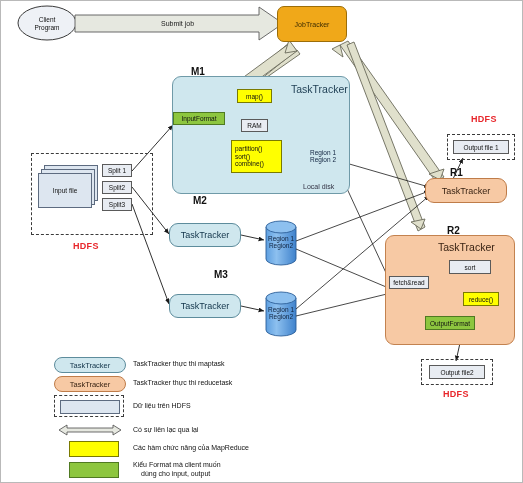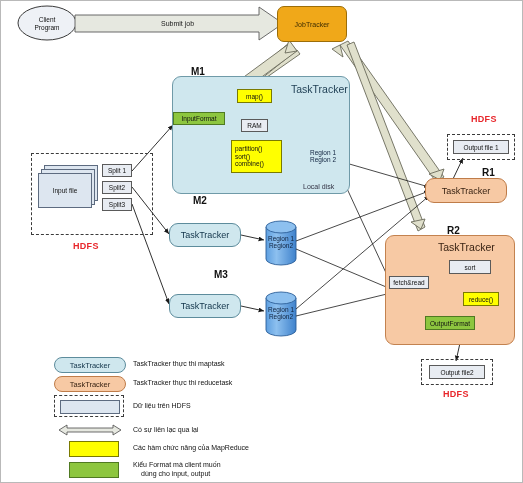--- a/index.html
+++ b/index.html
@@ -182,21 +182,21 @@
   <div class="node ttpill" style="left:168px;top:293px;width:72px;height:24px;">TaskTracker</div>
   <div class="abs cyl-label" style="left:265px;top:305px;width:30px;">
     <div>Region 1</div>
     <div>Region2</div>
   </div>
 
   <div class="hdfs" style="left:470px;top:113px;">HDFS</div>
   <div class="abs dashbox" style="left:446px;top:133px;width:68px;height:26px;"></div>
   <div class="node greybox" style="left:452px;top:139px;width:56px;height:14px;">Output file 1</div>
 
-  <div class="tag" style="left:449px;top:166px;margin-left:32px;">R1</div>
+  <div class="tag" style="left:449px;top:166px;">R1</div>
   <div class="node ttpill-r" style="left:424px;top:177px;width:82px;height:25px;">TaskTracker</div>
 
   <div class="tag" style="left:446px;top:224px;">R2</div>
   <div class="abs r2box" style="left:384px;top:234px;width:130px;height:110px;"></div>
   <div class="ttbig-r" style="left:437px;top:240px;">TaskTracker</div>
 
   <div class="node greybox" style="left:388px;top:275px;width:40px;height:13px;">fetch&amp;read</div>
   <div class="node greybox" style="left:448px;top:259px;width:42px;height:14px;">sort</div>
   <div class="node yellowbox" style="left:462px;top:291px;width:36px;height:14px;">reduce()</div>
   <div class="node greenbox" style="left:424px;top:315px;width:50px;height:14px;">OutputFormat</div>

